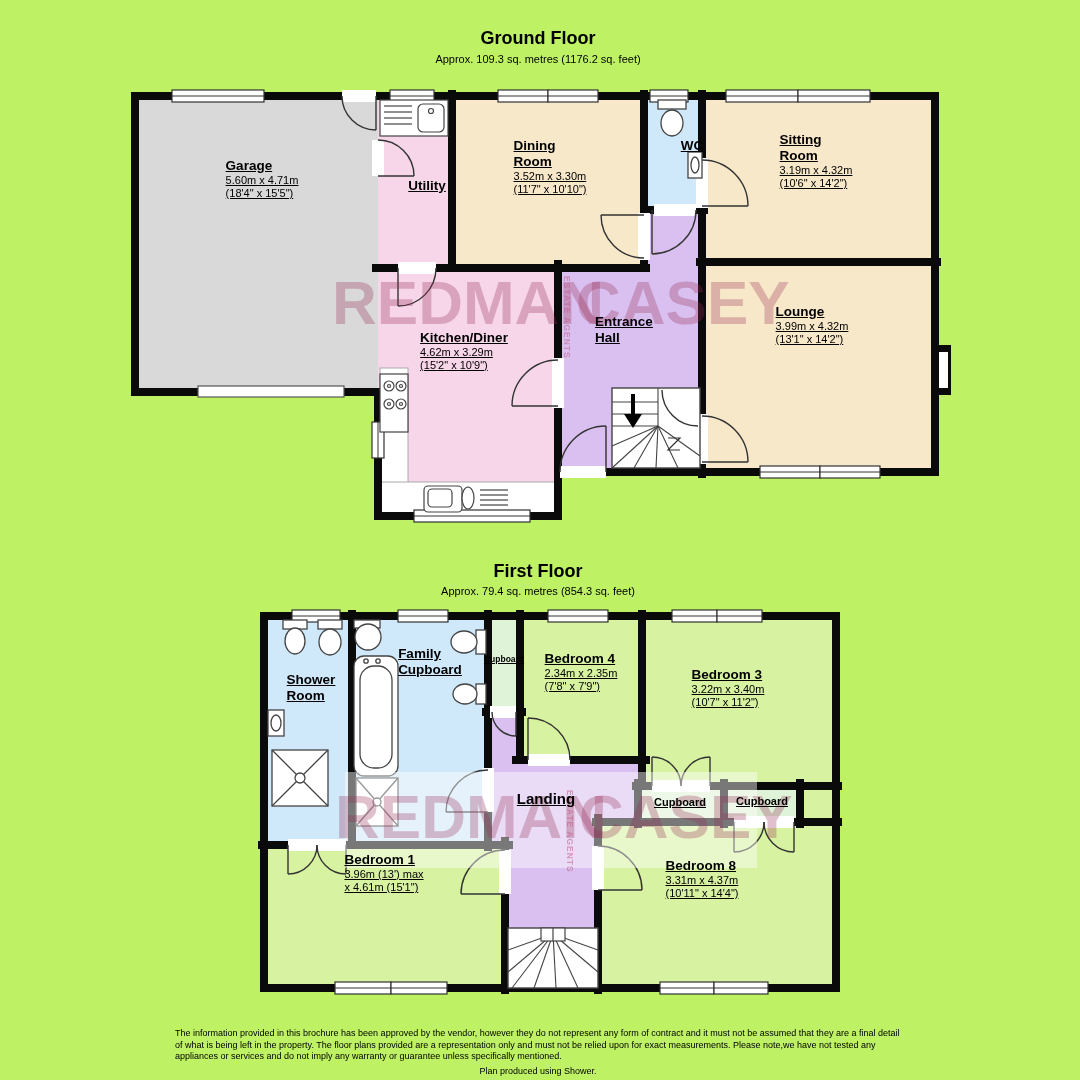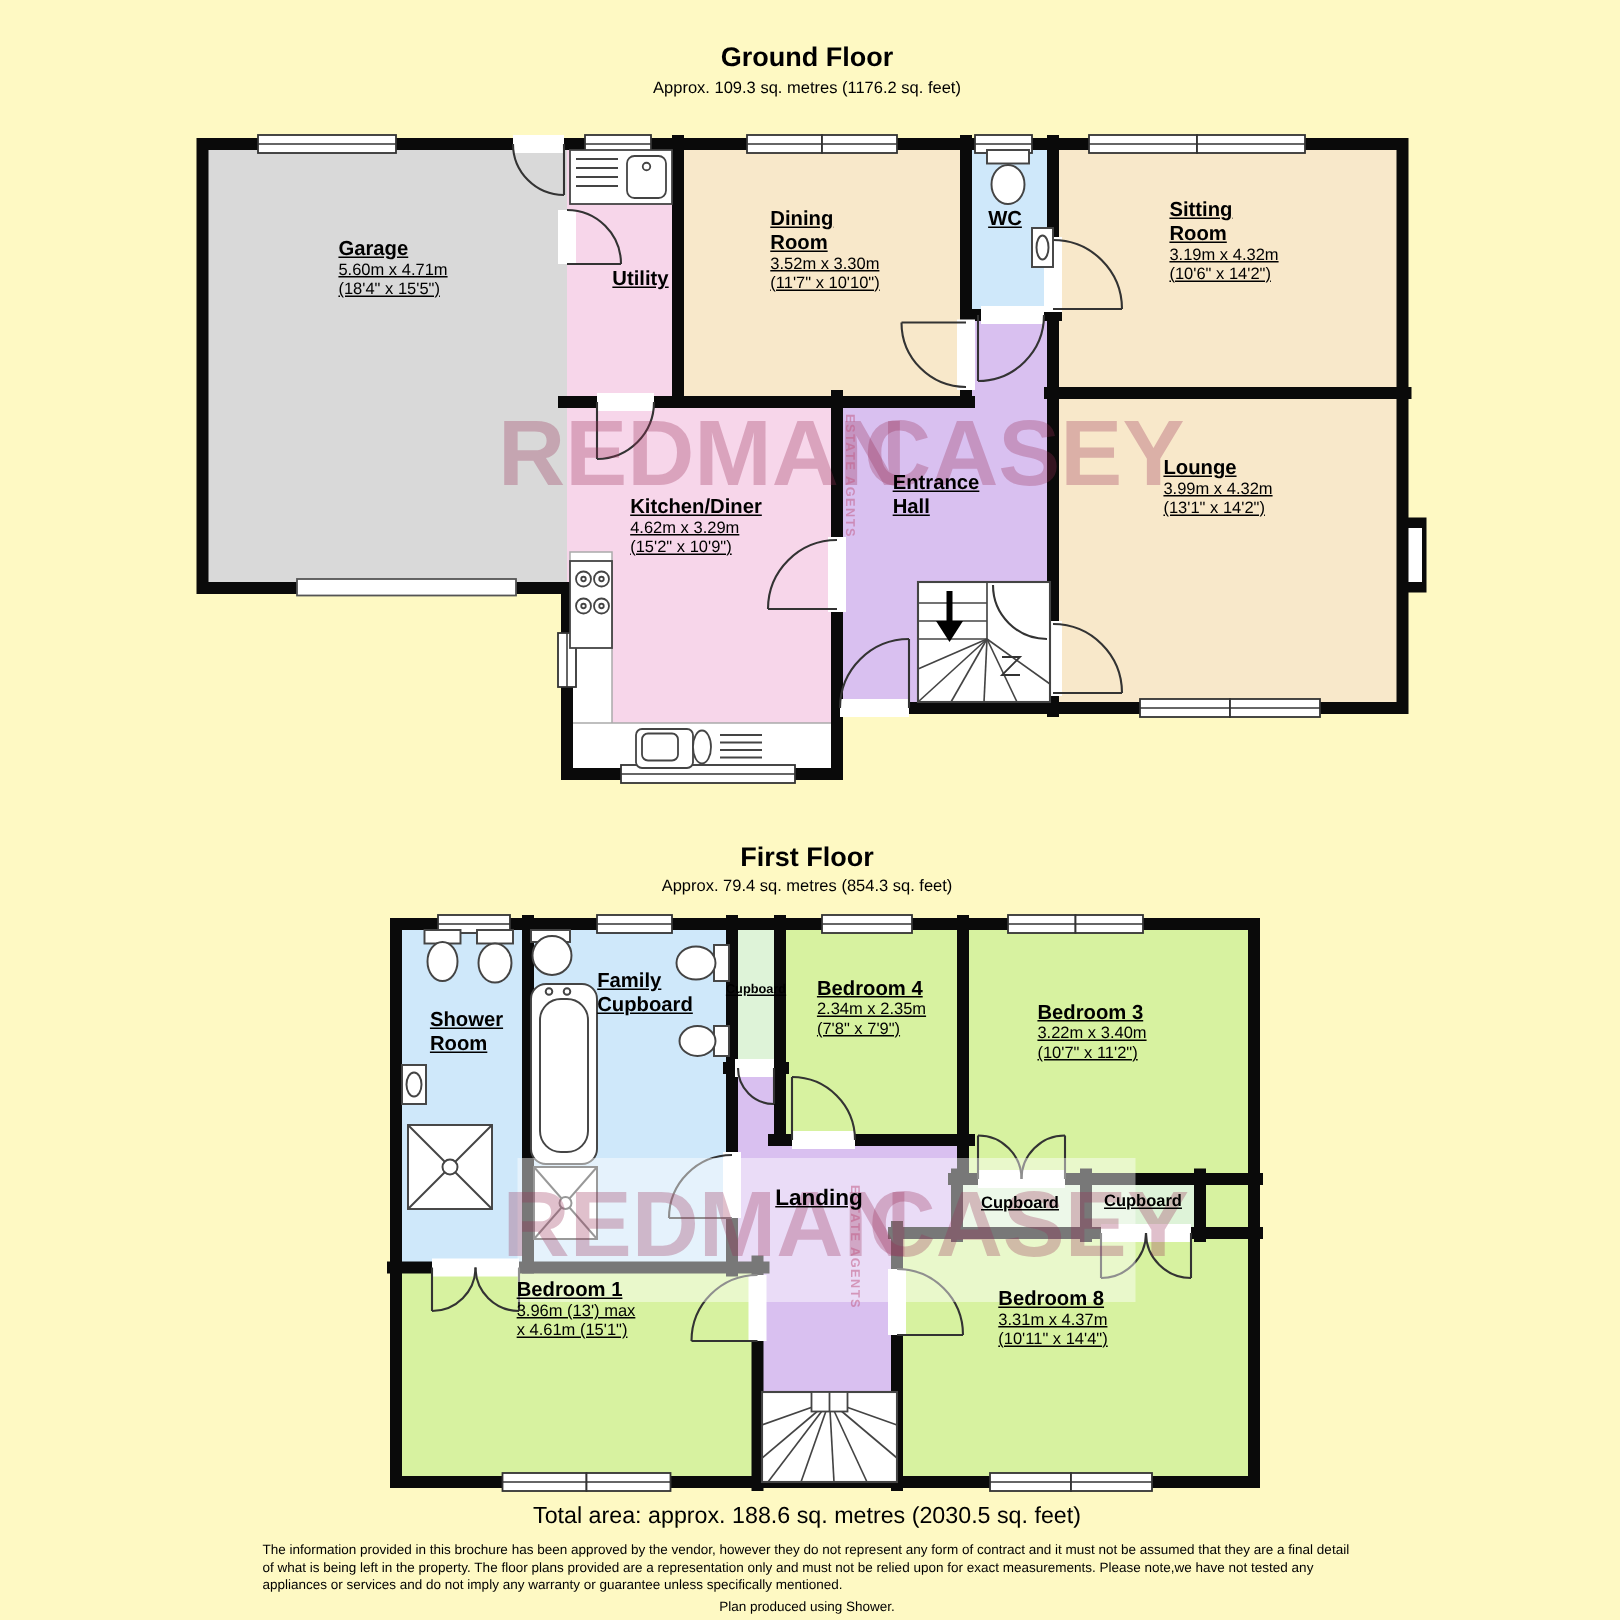--- a/index.html
+++ b/index.html
@@ -1,16 +1,16 @@
 <!DOCTYPE html>
 <html><head>
 <meta charset="utf-8">
 <style>
   html,body{margin:0;padding:0;background:#fff;}
-  .canvas{position:relative;width:1080px;height:1080px;background:#fef9c3;overflow:hidden;
+  .canvas{position:relative;width:1080px;height:1080px;background:#bef264;overflow:hidden;
           font-family:"Liberation Sans",sans-serif;color:#000;}
   svg{position:absolute;left:0;top:0;}
   .floor-title{position:absolute;transform:translateX(-50%);font-weight:bold;font-size:18px;white-space:nowrap;z-index:5;}
   .floor-subtitle{position:absolute;transform:translateX(-50%);font-size:11px;white-space:nowrap;z-index:5;}
   .room-label{position:absolute;transform:translateX(-50%);text-align:left;line-height:1.18;white-space:nowrap;z-index:4;text-decoration:underline;}
   .room-label .nm{display:block;font-weight:bold;font-size:13.5px;}
   .room-label .dm{display:block;font-size:11px;}
   .lbl-big .nm{font-size:15px;}
   .lbl-small .nm{font-size:8.5px;}
   .lbl-cup .nm{font-size:11px;}
@@ -331,21 +331,21 @@
   </div>
   <div class="room-label" style="left:427px;top:178px">
     <span class="nm">Utility</span>
   </div>
   <div class="room-label" style="left:550px;top:138px">
     <span class="nm">Dining</span>
     <span class="nm">Room</span>
     <span class="dm">3.52m x 3.30m</span>
     <span class="dm">(11'7" x 10'10")</span>
   </div>
-  <div class="room-label" style="left:670px;top:138px">
+  <div class="room-label" style="left:692px;top:138px">
     <span class="nm">WC</span>
   </div>
   <div class="room-label" style="left:816px;top:132px">
     <span class="nm">Sitting</span>
     <span class="nm">Room</span>
     <span class="dm">3.19m x 4.32m</span>
     <span class="dm">(10'6" x 14'2")</span>
   </div>
   <div class="room-label" style="left:812px;top:304px">
     <span class="nm">Lounge</span>
@@ -396,17 +396,16 @@
     <span class="nm">Bedroom 1</span>
     <span class="dm">3.96m (13') max</span>
     <span class="dm">x 4.61m (15'1")</span>
   </div>
   <div class="room-label" style="left:702px;top:858px">
     <span class="nm">Bedroom 8</span>
     <span class="dm">3.31m x 4.37m</span>
     <span class="dm">(10'11" x 14'4")</span>
   </div>
 
-  <div class="footer-total" style="top:1002px">Total area: approx. 188.6 sq. metres (2030.5 sq. feet)</div>
   <div class="footer-disclaimer" style="top:1028px">The information provided in this brochure has been approved by the vendor, however they do not represent any form of contract and it must not be assumed that they are a final detail of what is being left in the property. The floor plans provided are a representation only and must not be relied upon for exact measurements. Please note,we have not tested any appliances or services and do not imply any warranty or guarantee unless specifically mentioned.</div>
   <div class="footer-credit" style="top:1066px">Plan produced using Shower.</div>
 
 </div>
 
 </body></html>

